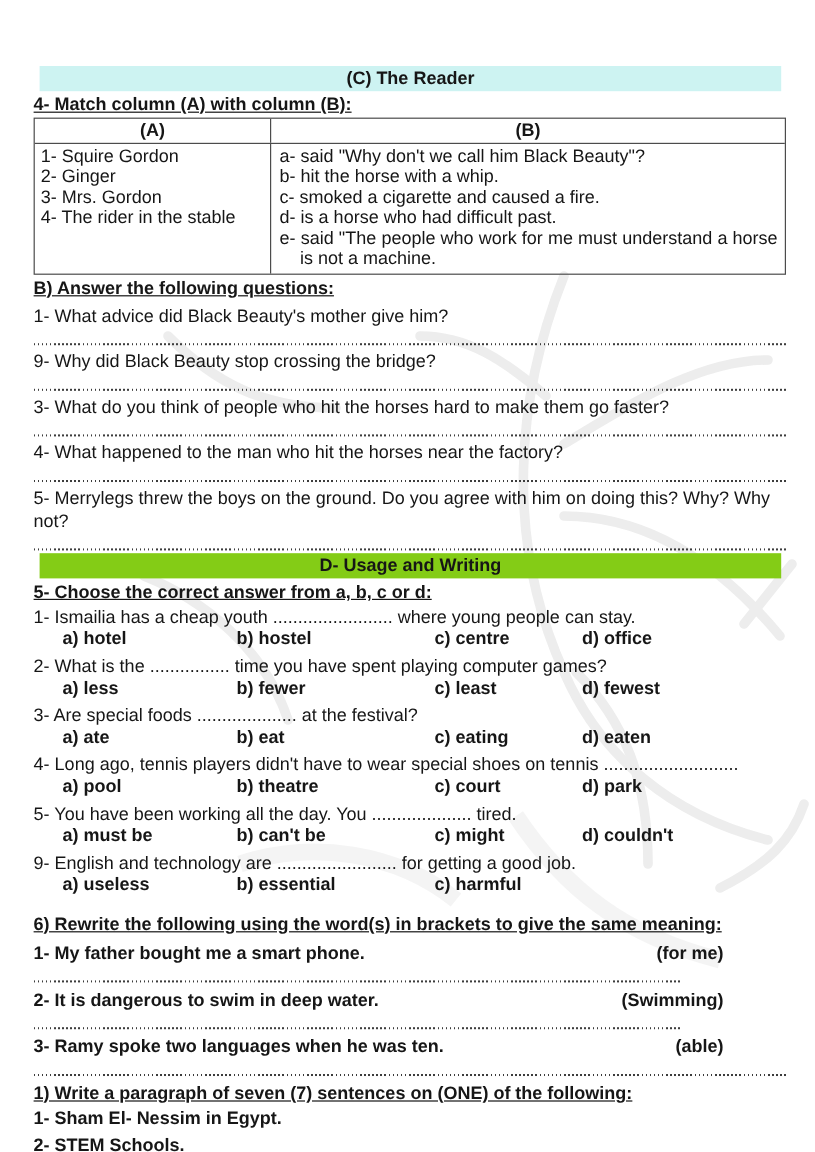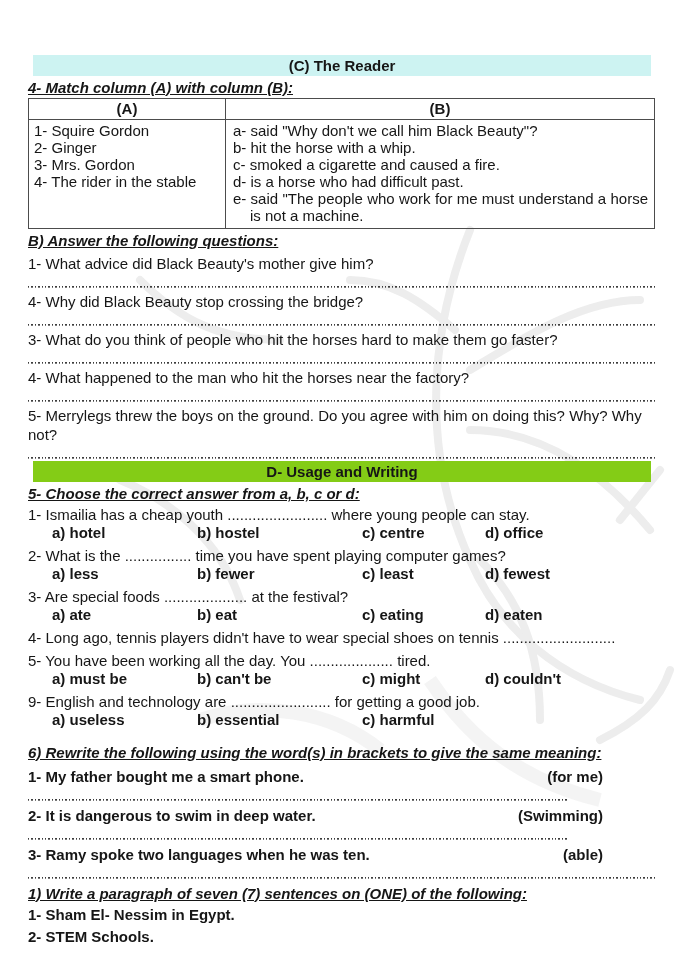--- a/index.html
+++ b/index.html
@@ -17,21 +17,21 @@
   .band {
     background:#cdf3f2;
     height:21px; line-height:21px;
     text-align:center;
     font-weight:bold; font-size:15px;
     margin:0 4px 0 5px;
   }
   .band.second { margin-top:2px; }
 
   .heading {
-    font-weight:bold; font-style:italic;
+    font-weight:bold; 
     text-decoration:underline;
     font-size:15px; line-height:19px;
     margin-top:2px;
   }
 
   
   .tbl { border:1.4px solid #4c4c4c; margin-top:1px; font-size:15px; }
   .tbl-head { display:flex; border-bottom:1.4px solid #4c4c4c; font-weight:bold; height:20px; line-height:20px; text-align:center; }
   .tbl-body { display:flex; }
   .col-a { width:197px; border-right:1.4px solid #4c4c4c; box-sizing:border-box; padding:2px 4px 4px 5px; }
@@ -119,21 +119,21 @@
           <div class="cell-line justify">e- said "The people who work for me must understand a horse is not a machine.</div>
         </div>
       </div>
     </div>
 
     <div class="heading qa-section">B) Answer the following questions:</div>
 
     <div>
       <div class="q-line">1- What advice did Black Beauty's mother give him?</div>
       <div class="dots"></div>
-      <div class="q-line">4- Why did Black Beauty stop crossing the bridge?</div>
+      <div class="q-line">9- Why did Black Beauty stop crossing the bridge?</div>
       <div class="dots"></div>
       <div class="q-line">3- What do you think of people who hit the horses hard to make them go faster?</div>
       <div class="dots"></div>
       <div class="q-line">4- What happened to the man who hit the horses near the factory?</div>
       <div class="dots"></div>
       <div class="q-line">5- Merrylegs threw the boys on the ground. Do you agree with him on doing this? Why? Why not?</div>
       <div class="dots"></div>
     </div>
 
     <div class="band second" style="background: #84cc16;">D- Usage and Writing</div>
@@ -163,20 +163,26 @@
         <div class="mcq-stem">3- Are special foods .................... at the festival?</div>
         <div class="mcq-options">
           <span class="opt-1">a) ate</span>
           <span class="opt-2">b) eat</span>
           <span class="opt-3">c) eating</span>
           <span class="opt-4">d) eaten</span>
         </div>
       </div>
       <div class="mcq-item">
         <div class="mcq-stem">4- Long ago, tennis players didn't have to wear special shoes on tennis ...........................</div>
+        <div class="mcq-options">
+          <span class="opt-1">a) pool</span>
+          <span class="opt-2">b) theatre</span>
+          <span class="opt-3">c) court</span>
+          <span class="opt-4">d) park</span>
+        </div>
       </div>
       <div class="mcq-item">
         <div class="mcq-stem">5- You have been working all the day. You .................... tired.</div>
         <div class="mcq-options">
           <span class="opt-1">a) must be</span>
           <span class="opt-2">b) can't be</span>
           <span class="opt-3">c) might</span>
           <span class="opt-4">d) couldn't</span>
         </div>
       </div>

